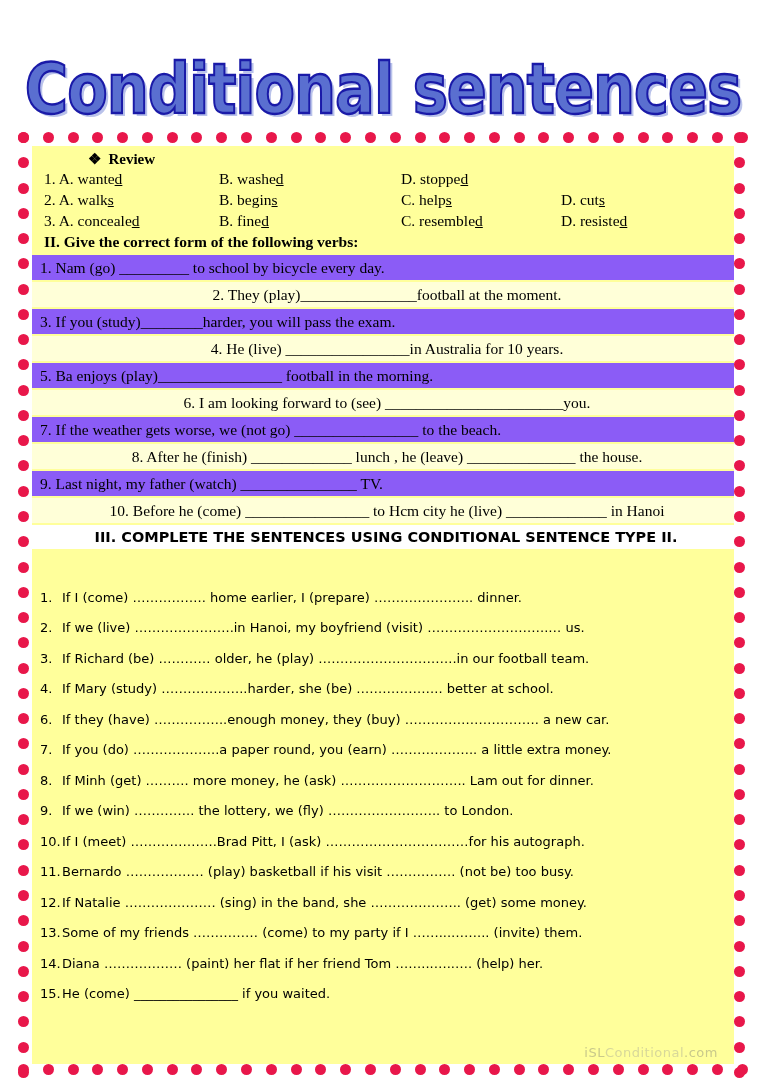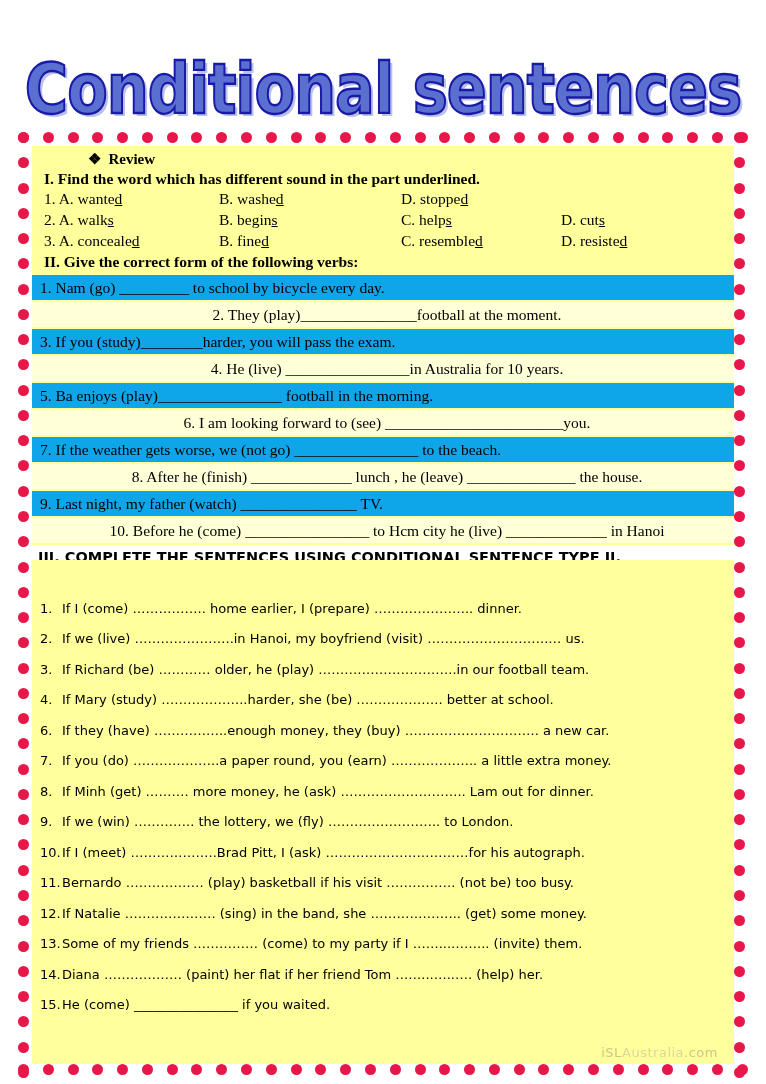--- a/index.html
+++ b/index.html
@@ -117,38 +117,39 @@
   .c3 { width: 160px; }
   .u { text-decoration: underline; }
 
   
   .qlist { margin-top: 3px; }
   .qrow {
     font-size: 15.5px;
     height: 25px;
     line-height: 25px;
     padding-left: 8px;
-    background: #0ea5e9;
+    background: #8b5cf6;
     border-bottom: 2px solid #ffff9b;
     white-space: nowrap;
     overflow: hidden;
   }
   .qrow.alt { background: #ffffd8; text-align: center; }
 
   
   .sec3-head {
     font-family: "DejaVu Sans", sans-serif;
     font-size: 14.5px;
     font-weight: bold;
     background: #ffffff;
-    height: 15px;
+    height: 24px;
     line-height: 24px;
     padding-left: 6px;
     white-space: nowrap;
     overflow: hidden;
+    text-align: center;
   }
   .c3list {
     font-family: "DejaVu Sans", sans-serif;
     font-size: 13px;
     padding: 6px 8px 0 8px;
     margin-top: 28px;
   }
   .c3row {
     height: 30.5px;
     line-height: 30.5px;
@@ -325,21 +326,20 @@
       <span class="dot"></span>
       <span class="dot"></span>
     </div>
 
   <div class="inner">
     <div class="pad">
       <div class="review">
         <span class="diamond">❖</span><span>Review</span>
       </div>
 
-      <div class="sec-head">I. Find the word which has different sound in the part underlined.</div>
 
       <div class="mcq-row">
         <span class="c c1"><span>1.</span> <span>A. wante</span><span class="u">d</span></span>
         <span class="c c2"><span>B. washe</span><span class="u">d</span></span>
         <span class="c"><span>D. stoppe</span><span class="u">d</span></span>
       </div>
 
       <div class="mcq-row">
         <span class="c c1"><span>2.</span> <span>A. walk</span><span class="u">s</span></span>
         <span class="c c2"><span>B. begin</span><span class="u">s</span></span>
@@ -383,16 +383,16 @@
       <div class="c3row"><span class="num">9.</span><span>If we (win) ………….. the lottery, we (fly) …………………….. to London.</span></div>
       <div class="c3row"><span class="num">10.</span><span>If I (meet) ………………..Brad Pitt, I (ask) ……………………………for his autograph.</span></div>
       <div class="c3row"><span class="num">11.</span><span>Bernardo ……………… (play) basketball if his visit ……………. (not be) too busy.</span></div>
       <div class="c3row"><span class="num">12.</span><span>If Natalie ………………… (sing) in the band, she ………….…….. (get) some money.</span></div>
       <div class="c3row"><span class="num">13.</span><span>Some of my friends …………… (come) to my party if I ……...……... (invite) them.</span></div>
       <div class="c3row"><span class="num">14.</span><span>Diana ……………… (paint) her flat if her friend Tom ……...…..…. (help) her.</span></div>
       <div class="c3row"><span class="num">15.</span><span>He (come) ________________ if you waited.</span></div>
     </div>
 
     <div class="wm">
-      <span>iSL</span><span class="oc">Australia</span><span>.com</span>
+      <span>iSL</span><span class="oc">Conditional</span><span>.com</span>
     </div>
   </div>
 </div>
 
 </body></html>

